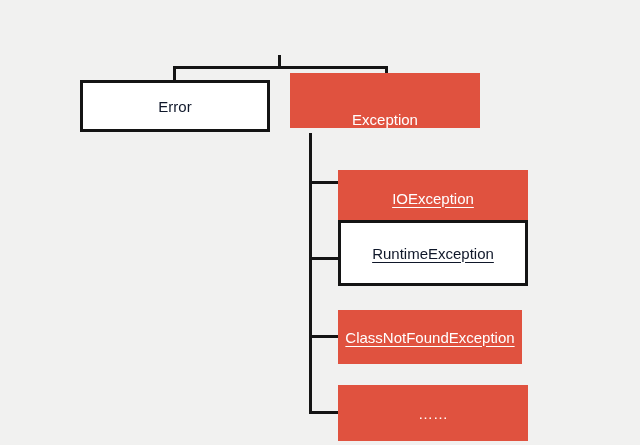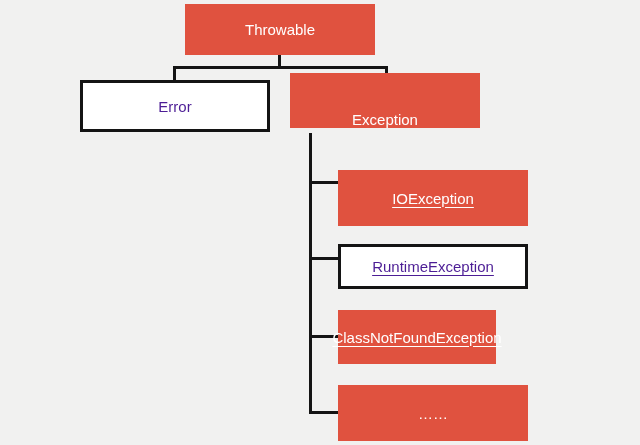--- a/index.html
+++ b/index.html
@@ -24,21 +24,21 @@
     font-size: 15px;
     box-sizing: border-box;
     text-align: center;
   }
   .node.red {
     background: #e0523f;
     color: #ffffff;
   }
   .node.white {
     background: #ffffff;
-    color: #4c1d95;
+    color: #0f172a;
     border: 3px solid #141414;
   }
   .node .label.underline {
     text-decoration: underline;
     text-underline-offset: 3px;
   }
   .line {
     position: absolute;
     background: #141414;
   }
@@ -61,41 +61,38 @@
   <div class="line" style="left:173px; top:66px; width:215px; height:3px;"></div>
   <div class="line" style="left:173px; top:66px; width:3px; height:16px;"></div>
   <div class="line" style="left:385px; top:66px; width:3px; height:14px;"></div>
 
   <div class="line" style="left:309px; top:133px; width:3px; height:281px;"></div>
   <div class="line" style="left:309px; top:181px; width:29px; height:3px;"></div>
   <div class="line" style="left:309px; top:257px; width:29px; height:3px;"></div>
   <div class="line" style="left:309px; top:335px; width:29px; height:3px;"></div>
   <div class="line" style="left:309px; top:411px; width:29px; height:3px;"></div>
 
-  <div class="node red" style="left:185px; top:4px; width:190px; height:51px;">
-    <span class="label">Throwable</span>
-  </div>
 
   <div class="node white" style="left:80px; top:80px; width:190px; height:52px;">
     <span class="label">Error</span>
   </div>
 
   <div class="node red" style="left:290px; top:73px; width:190px; height:55px;align-items:flex-end;">
     <span class="label">Exception</span>
   </div>
 
   <div class="node red" style="left:338px; top:170px; width:190px; height:56px;">
     <span class="label underline">IOException</span>
   </div>
 
-  <div class="node white" style="left:338px; top:244px; width:190px; height:45px;">
+  <div class="node white" style="left:338px; top:220px; width:190px; height:66px;">
     <span class="label underline">RuntimeException</span>
   </div>
 
-  <div class="node red" style="left:338px; top:310px; width:158px; height:54px;">
+  <div class="node red" style="left:338px; top:310px; width:184px; height:54px;">
     <span class="label underline">ClassNotFoundException</span>
   </div>
 
   <div class="node red" style="left:338px; top:385px; width:190px; height:56px;">
     <span class="label">……</span>
   </div>
 
 
 </div>
 

